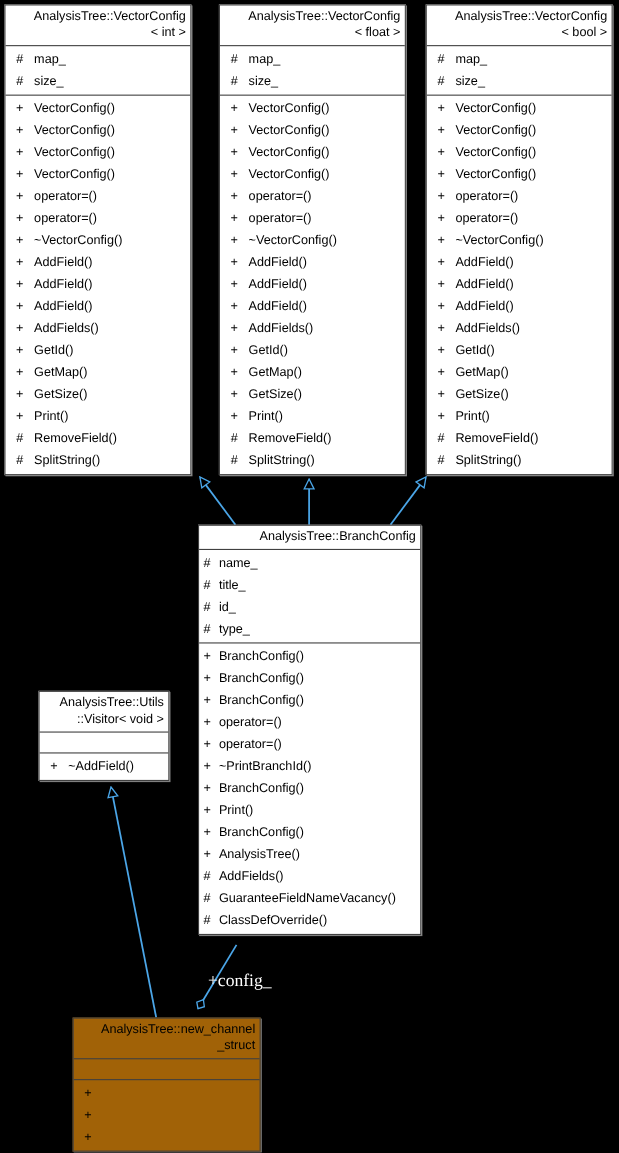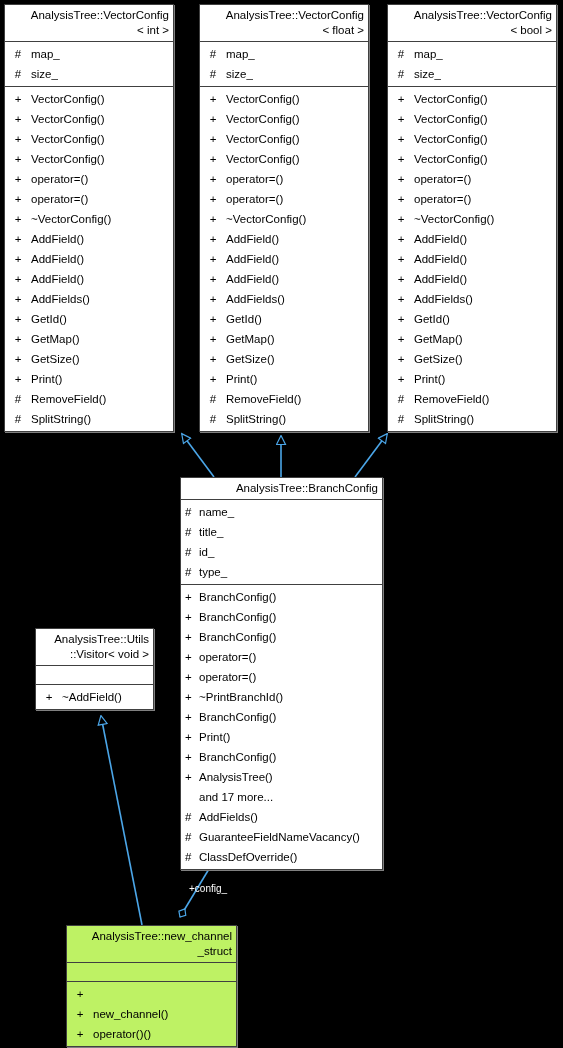--- a/index.html
+++ b/index.html
@@ -18,21 +18,21 @@
   
   .uml-box {
     position: absolute;
     box-sizing: border-box;
     background: #ffffff;
     border: 1px solid #404040;
     box-shadow: 1px 1px 0 #808080;
     z-index: 5;
   }
   .uml-box.shaded {
-    background: #bef264;
+    background: #a16207;
     border: 1px solid #404040;
   }
   .uml-title {
     text-align: right;
     font-size: 11.5px;
     color: #000000;
     line-height: 15px;
     padding: 3px 4px 3px 4px;
     border-bottom: 1px solid #404040;
     white-space: pre-line;
@@ -69,24 +69,25 @@
   }
   .uml-name {
     flex: 1 1 auto;
   }
   .uml-row.noteline .uml-name {
     padding-left: 0;
   }
   
   .edge-label {
     position: absolute;
-    font-size: 10px;
+    font-size: 16px;
     color: #ffffff;
     white-space: nowrap;
     z-index: 8;
+    font-family: Liberation Serif, serif;
   }
   
   #edges {
     position: absolute;
     left: 0;
     top: 0;
     width: 563px;
     height: 1048px;
     z-index: 2;
   }
@@ -438,24 +439,20 @@
           <span class="uml-name">Print()</span>
         </div>
       <div class="uml-row">
           <span class="uml-vis narrow">+</span>
           <span class="uml-name">BranchConfig()</span>
         </div>
       <div class="uml-row">
           <span class="uml-vis narrow">+</span>
           <span class="uml-name">AnalysisTree()</span>
         </div>
-      <div class="uml-row noteline">
-          <span class="uml-vis narrow"></span>
-          <span class="uml-name">and 17 more...</span>
-        </div>
       <div class="uml-row">
           <span class="uml-vis narrow">#</span>
           <span class="uml-name">AddFields()</span>
         </div>
       <div class="uml-row">
           <span class="uml-vis narrow">#</span>
           <span class="uml-name">GuaranteeFieldNameVacancy()</span>
         </div>
       <div class="uml-row">
           <span class="uml-vis narrow">#</span>
@@ -479,22 +476,20 @@
   <div class="uml-box shaded" style="left:66px; top:925px; width:171px;">
     <div class="uml-title">AnalysisTree::new_channel
 _struct</div>
     <div class="uml-section empty"></div>
     <div class="uml-section last">
       <div class="uml-row">
           <span class="uml-vis">+</span>
         </div>
       <div class="uml-row">
           <span class="uml-vis">+</span>
-          <span class="uml-name">new_channel()</span>
-        </div>
-      <div class="uml-row">
-          <span class="uml-vis">+</span>
-          <span class="uml-name">operator()()</span>
+        </div>
+      <div class="uml-row">
+          <span class="uml-vis">+</span>
         </div>
     </div>
   </div>
 
 </div>
 
 </body></html>

